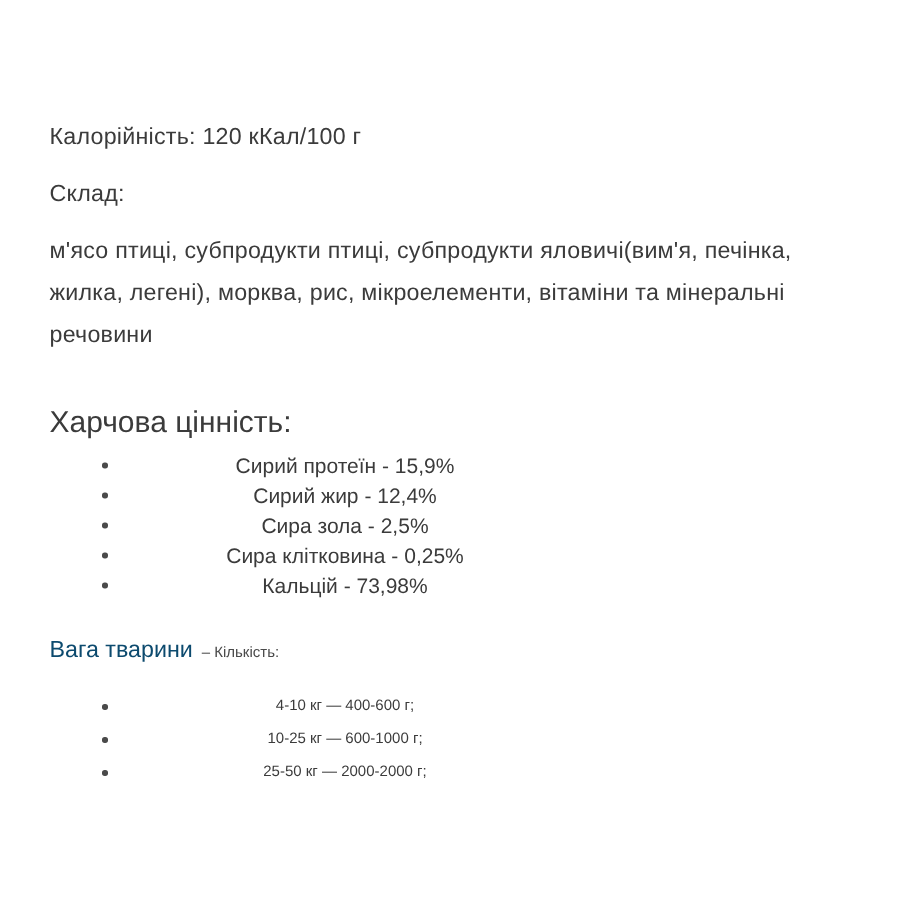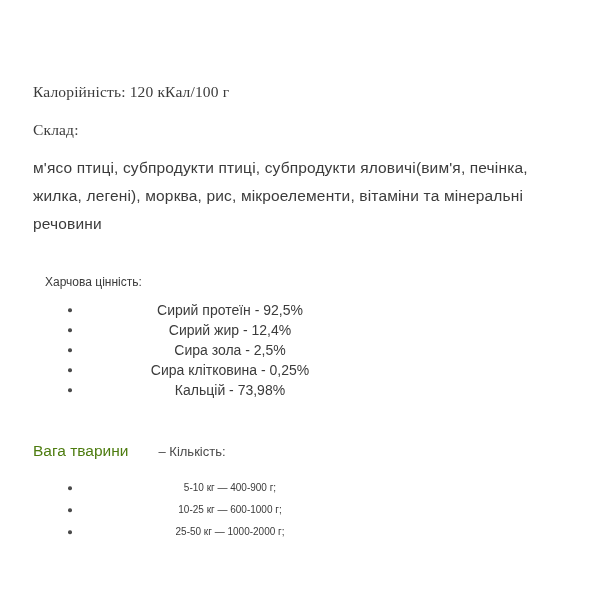--- a/index.html
+++ b/index.html
@@ -25,51 +25,48 @@
   .para {
     font-size: 15.5px;
     line-height: 28px;
     color: #3b3b3b;
     margin: 0 0 14px 0;
     max-width: 540px;
     letter-spacing: 0.01em;
   }
   .para.tight {
     margin-bottom: 10px;
-    font-family: Liberation Serif, serif;
   }
   .para.ingredients {
     margin-bottom: 32px;
   }
   .section-heading {
-    font-size: 12px;
+    font-size: 20px;
     line-height: 24px;
     color: #3b3b3b;
-    margin: 0 0 6px 12px;
+    margin: 0 0 6px 0;
   }
   .section-heading.spaced-top {
     margin-top: 22px;
   }
   .heading-row {
     display: flex;
     align-items: baseline;
     gap: 6px;
     margin: 22px 0 6px 0;
   }
   .heading-main {
     font-size: 15.5px;
     line-height: 24px;
-    color: #4d7c0f;
-    margin-top: 17px;
+    color: #0c4a6e;
   }
   .heading-sub {
-    font-size: 13px;
+    font-size: 10px;
     line-height: 14px;
     color: #4a4a4a;
-    margin-left: 24px;
   }
   ul.bullet-list {
     list-style: none;
     margin: 4px 0 0 0;
     padding: 0;
   }
   ul.bullet-list li {
     position: relative;
     text-align: center;
     padding-left: 35px;
@@ -107,31 +104,31 @@
 
   <p class="para tight">Калорійність: 120 кКал/100 г</p>
 
   <p class="para tight">Склад:</p>
 
   <p class="para ingredients">м'ясо птиці, субпродукти птиці, субпродукти яловичі(вим'я, печінка, жилка, легені), морква, рис, мікроелементи, вітаміни та мінеральні речовини</p>
 
   <p class="section-heading spaced-top">Харчова цінність:</p>
 
   <ul class="bullet-list nutrition-list">
-    <li>Сирий протеїн - 92,5%</li>
+    <li>Сирий протеїн - 15,9%</li>
     <li>Сирий жир - 12,4%</li>
     <li>Сира зола - 2,5%</li>
     <li>Сира клітковина - 0,25%</li>
     <li>Кальцій - 73,98%</li>
   </ul>
 
   <div class="heading-row">
     <span class="heading-main">Вага тварини</span>
     <span class="heading-sub">– Кількість:</span>
   </div>
 
   <ul class="bullet-list weight-list">
-    <li>5-10 кг — 400-900 г;</li>
+    <li>4-10 кг — 400-600 г;</li>
     <li>10-25 кг — 600-1000 г;</li>
-    <li>25-50 кг — 1000-2000 г;</li>
+    <li>25-50 кг — 2000-2000 г;</li>
   </ul>
 
 </div>
 
 </body></html>

